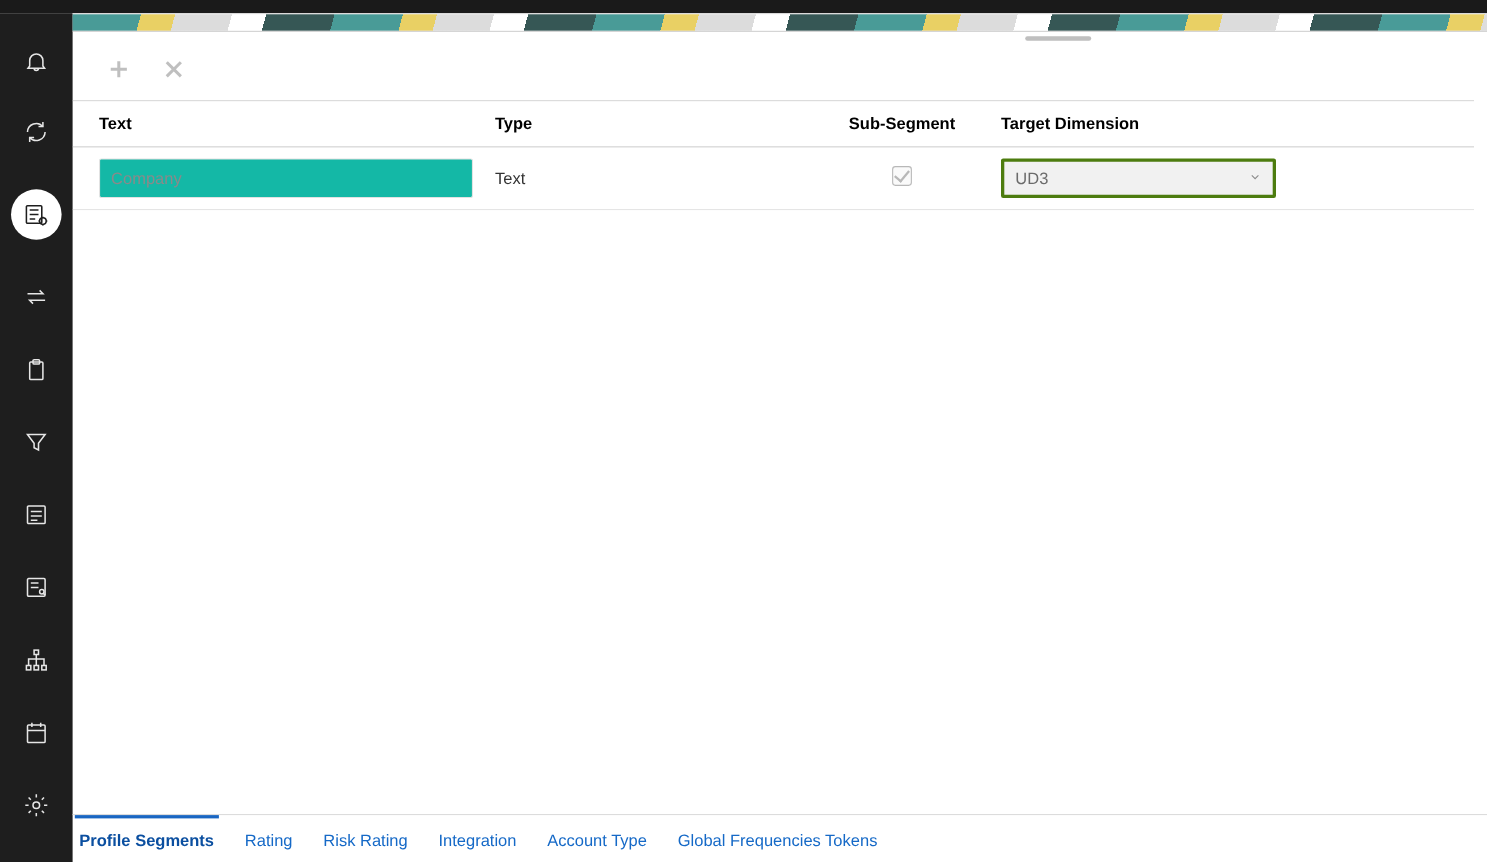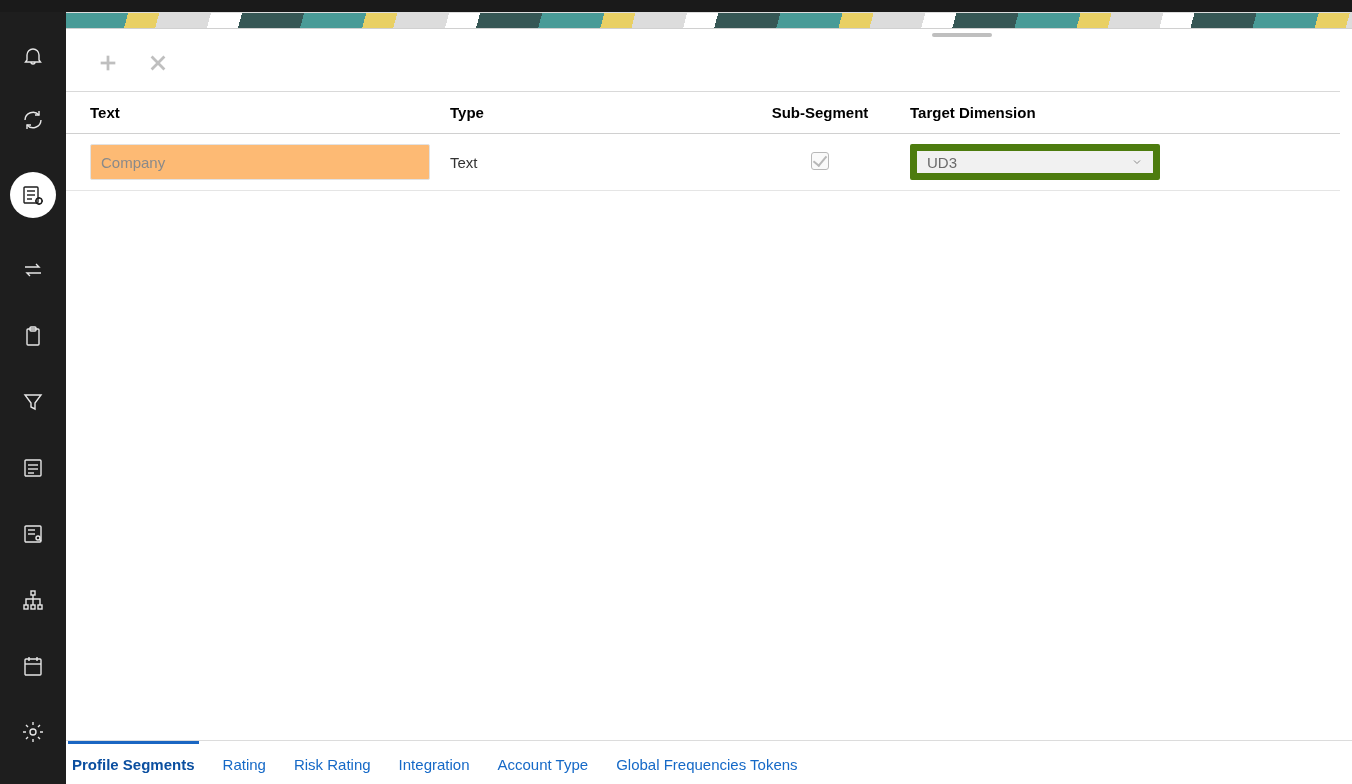--- a/index.html
+++ b/index.html
@@ -105,21 +105,21 @@
   table.grid td.center { text-align: center; }
 
   .col-name { width: 360px; padding-left: 24px !important; }
   .col-type { width: 300px; }
   .col-sub  { width: 160px; }
   .col-tgt  { width: auto; }
 
   .cell-input {
     width: 340px;
     height: 36px;
-    background: #fdba74;
+    background: #14b8a6;
     border: 1px solid #e2e2e2;
     border-radius: 2px;
     padding: 0 10px;
     font-size: 15px;
     color: #333;
   }
   .cell-input::placeholder { color: #8a8a8a; }
 
   .cbx {
     display: inline-block;
@@ -141,21 +141,21 @@
   .tick {
     display:inline-block;
     color:#1c3b7a;
     font-size:18px;
     font-weight:bold;
   }
 
   .select {
     width: 250px; height: 36px;
     background: #f1f1f1;
-    border: 7px solid #4d7c0f;
+    border: 3px solid #4d7c0f;
     border-radius: 2px;
     display: flex; align-items: center; justify-content: space-between;
     padding: 0 10px;
     color: #6b6b6b;
     font-size: 15px;
     cursor: pointer;
   }
   .select .chev { color: #8a8a8a; }
 
   .tabs {

